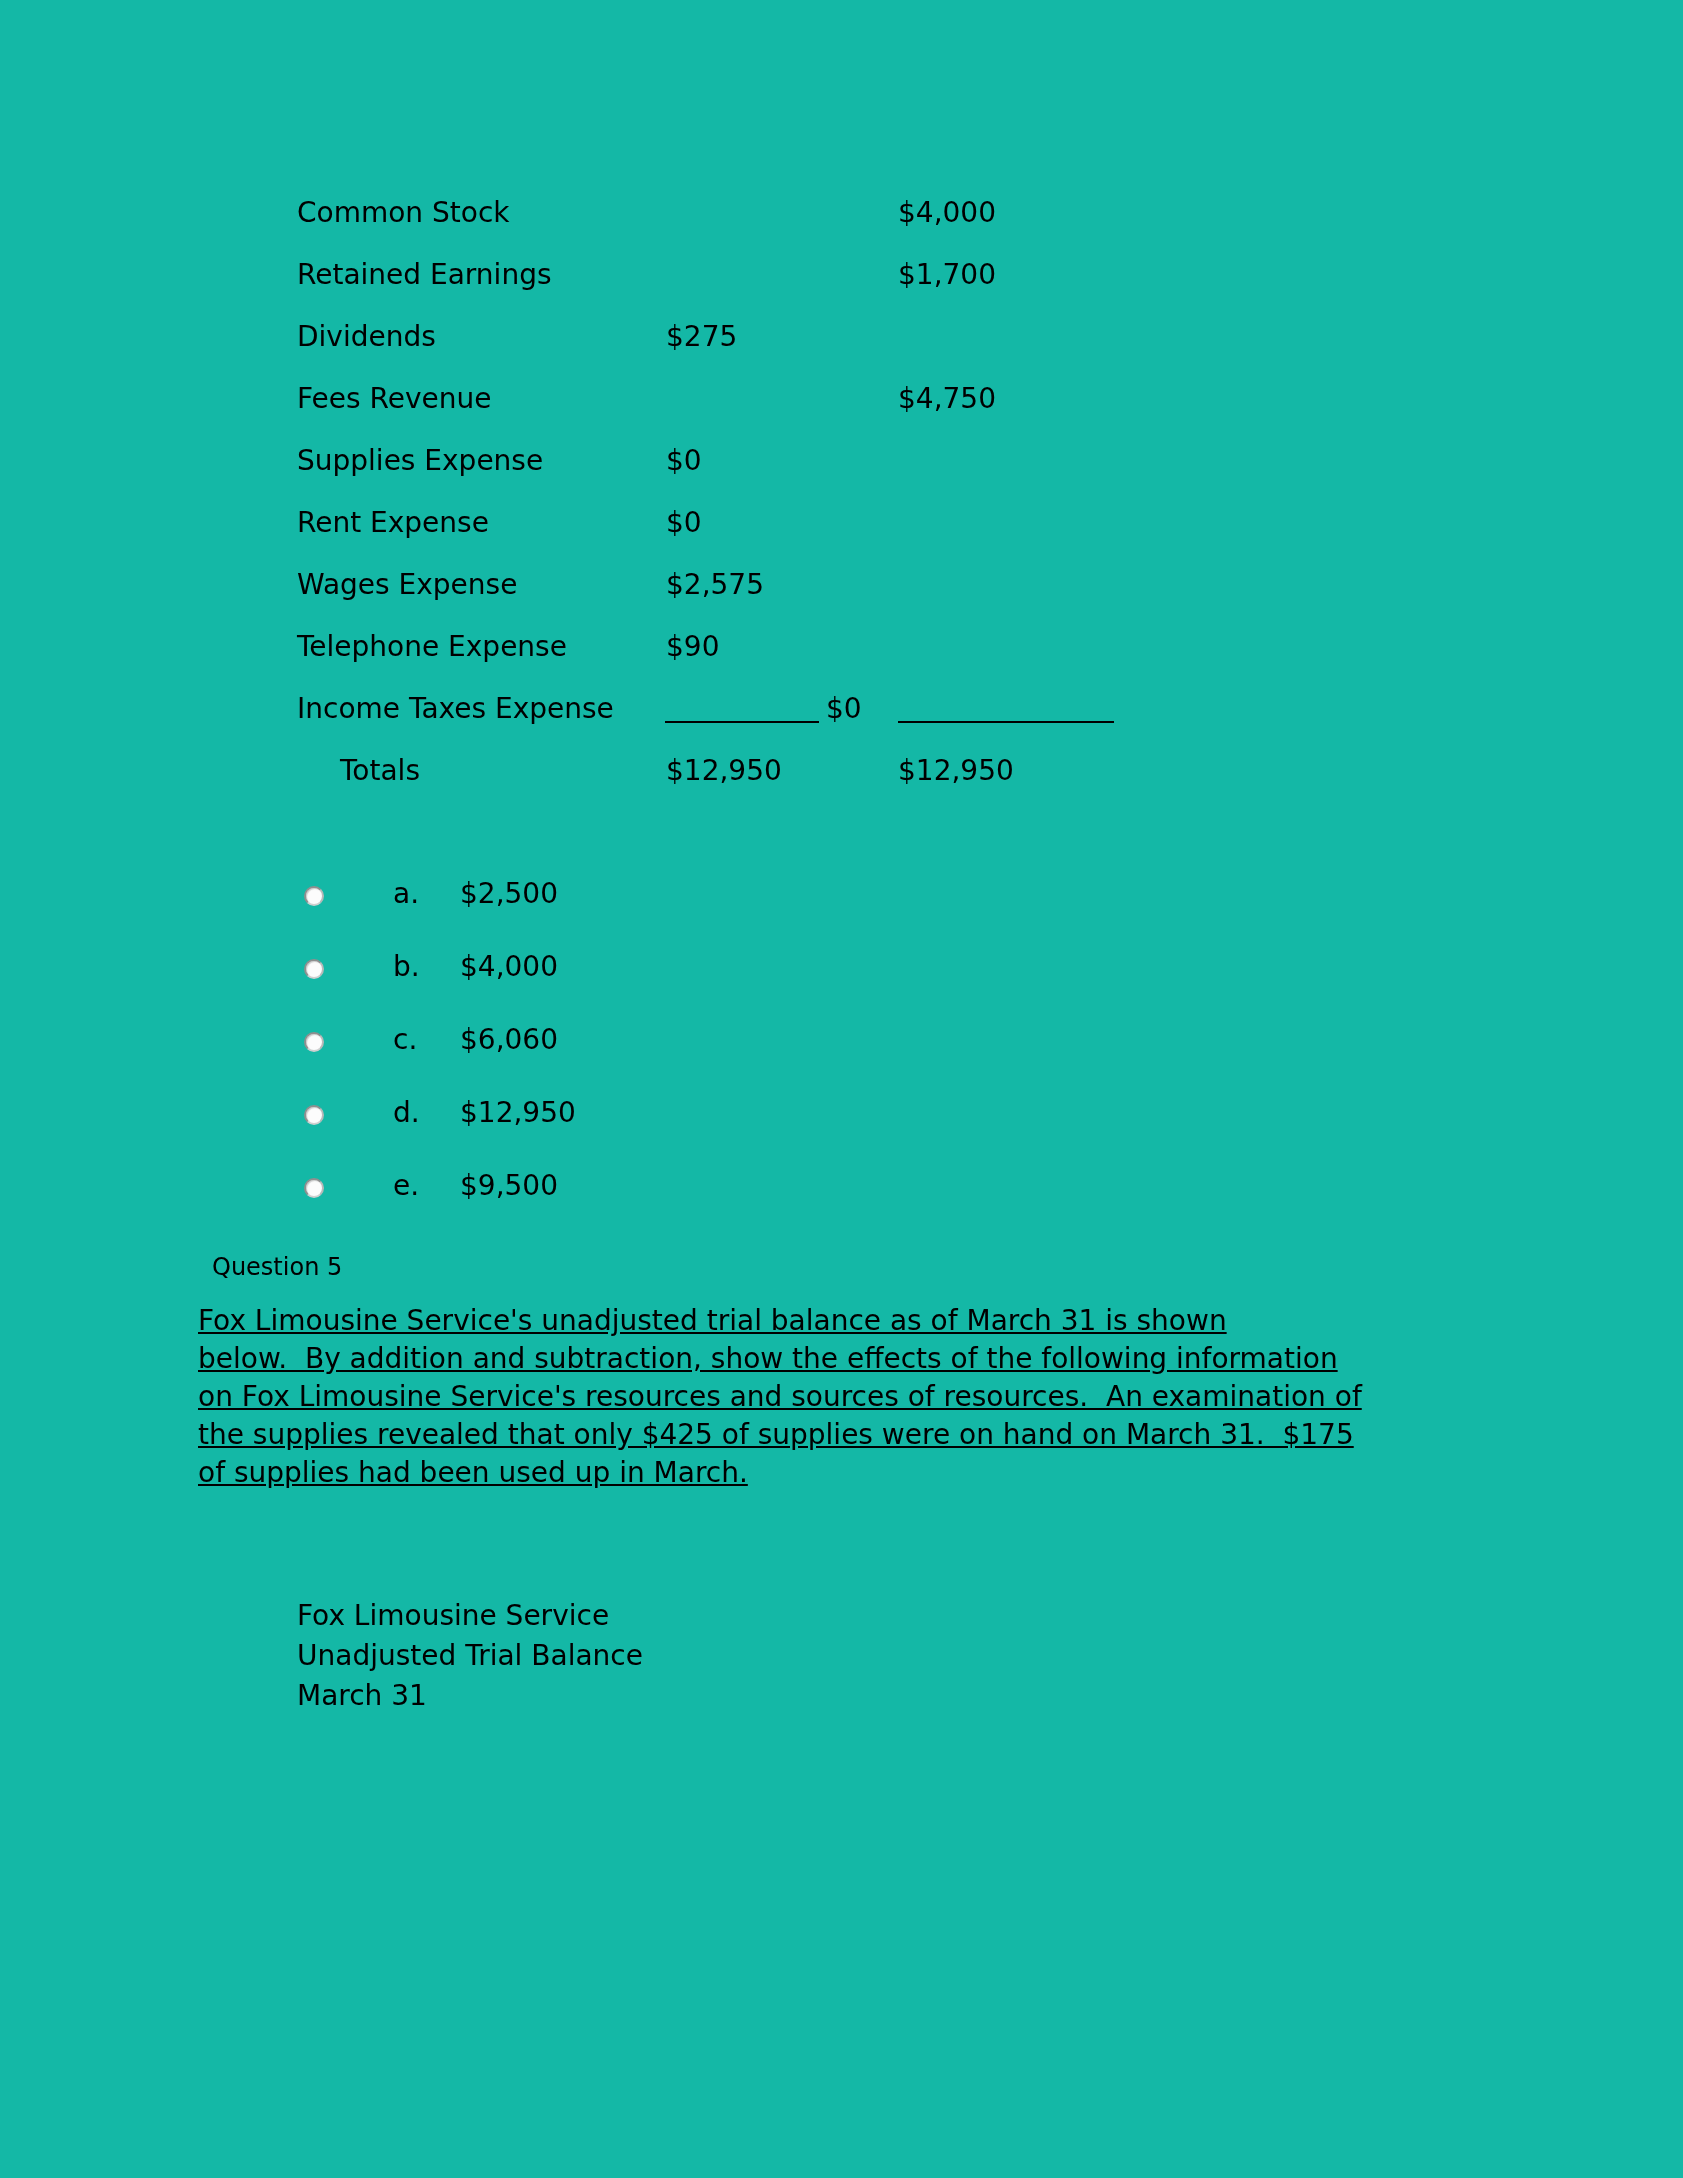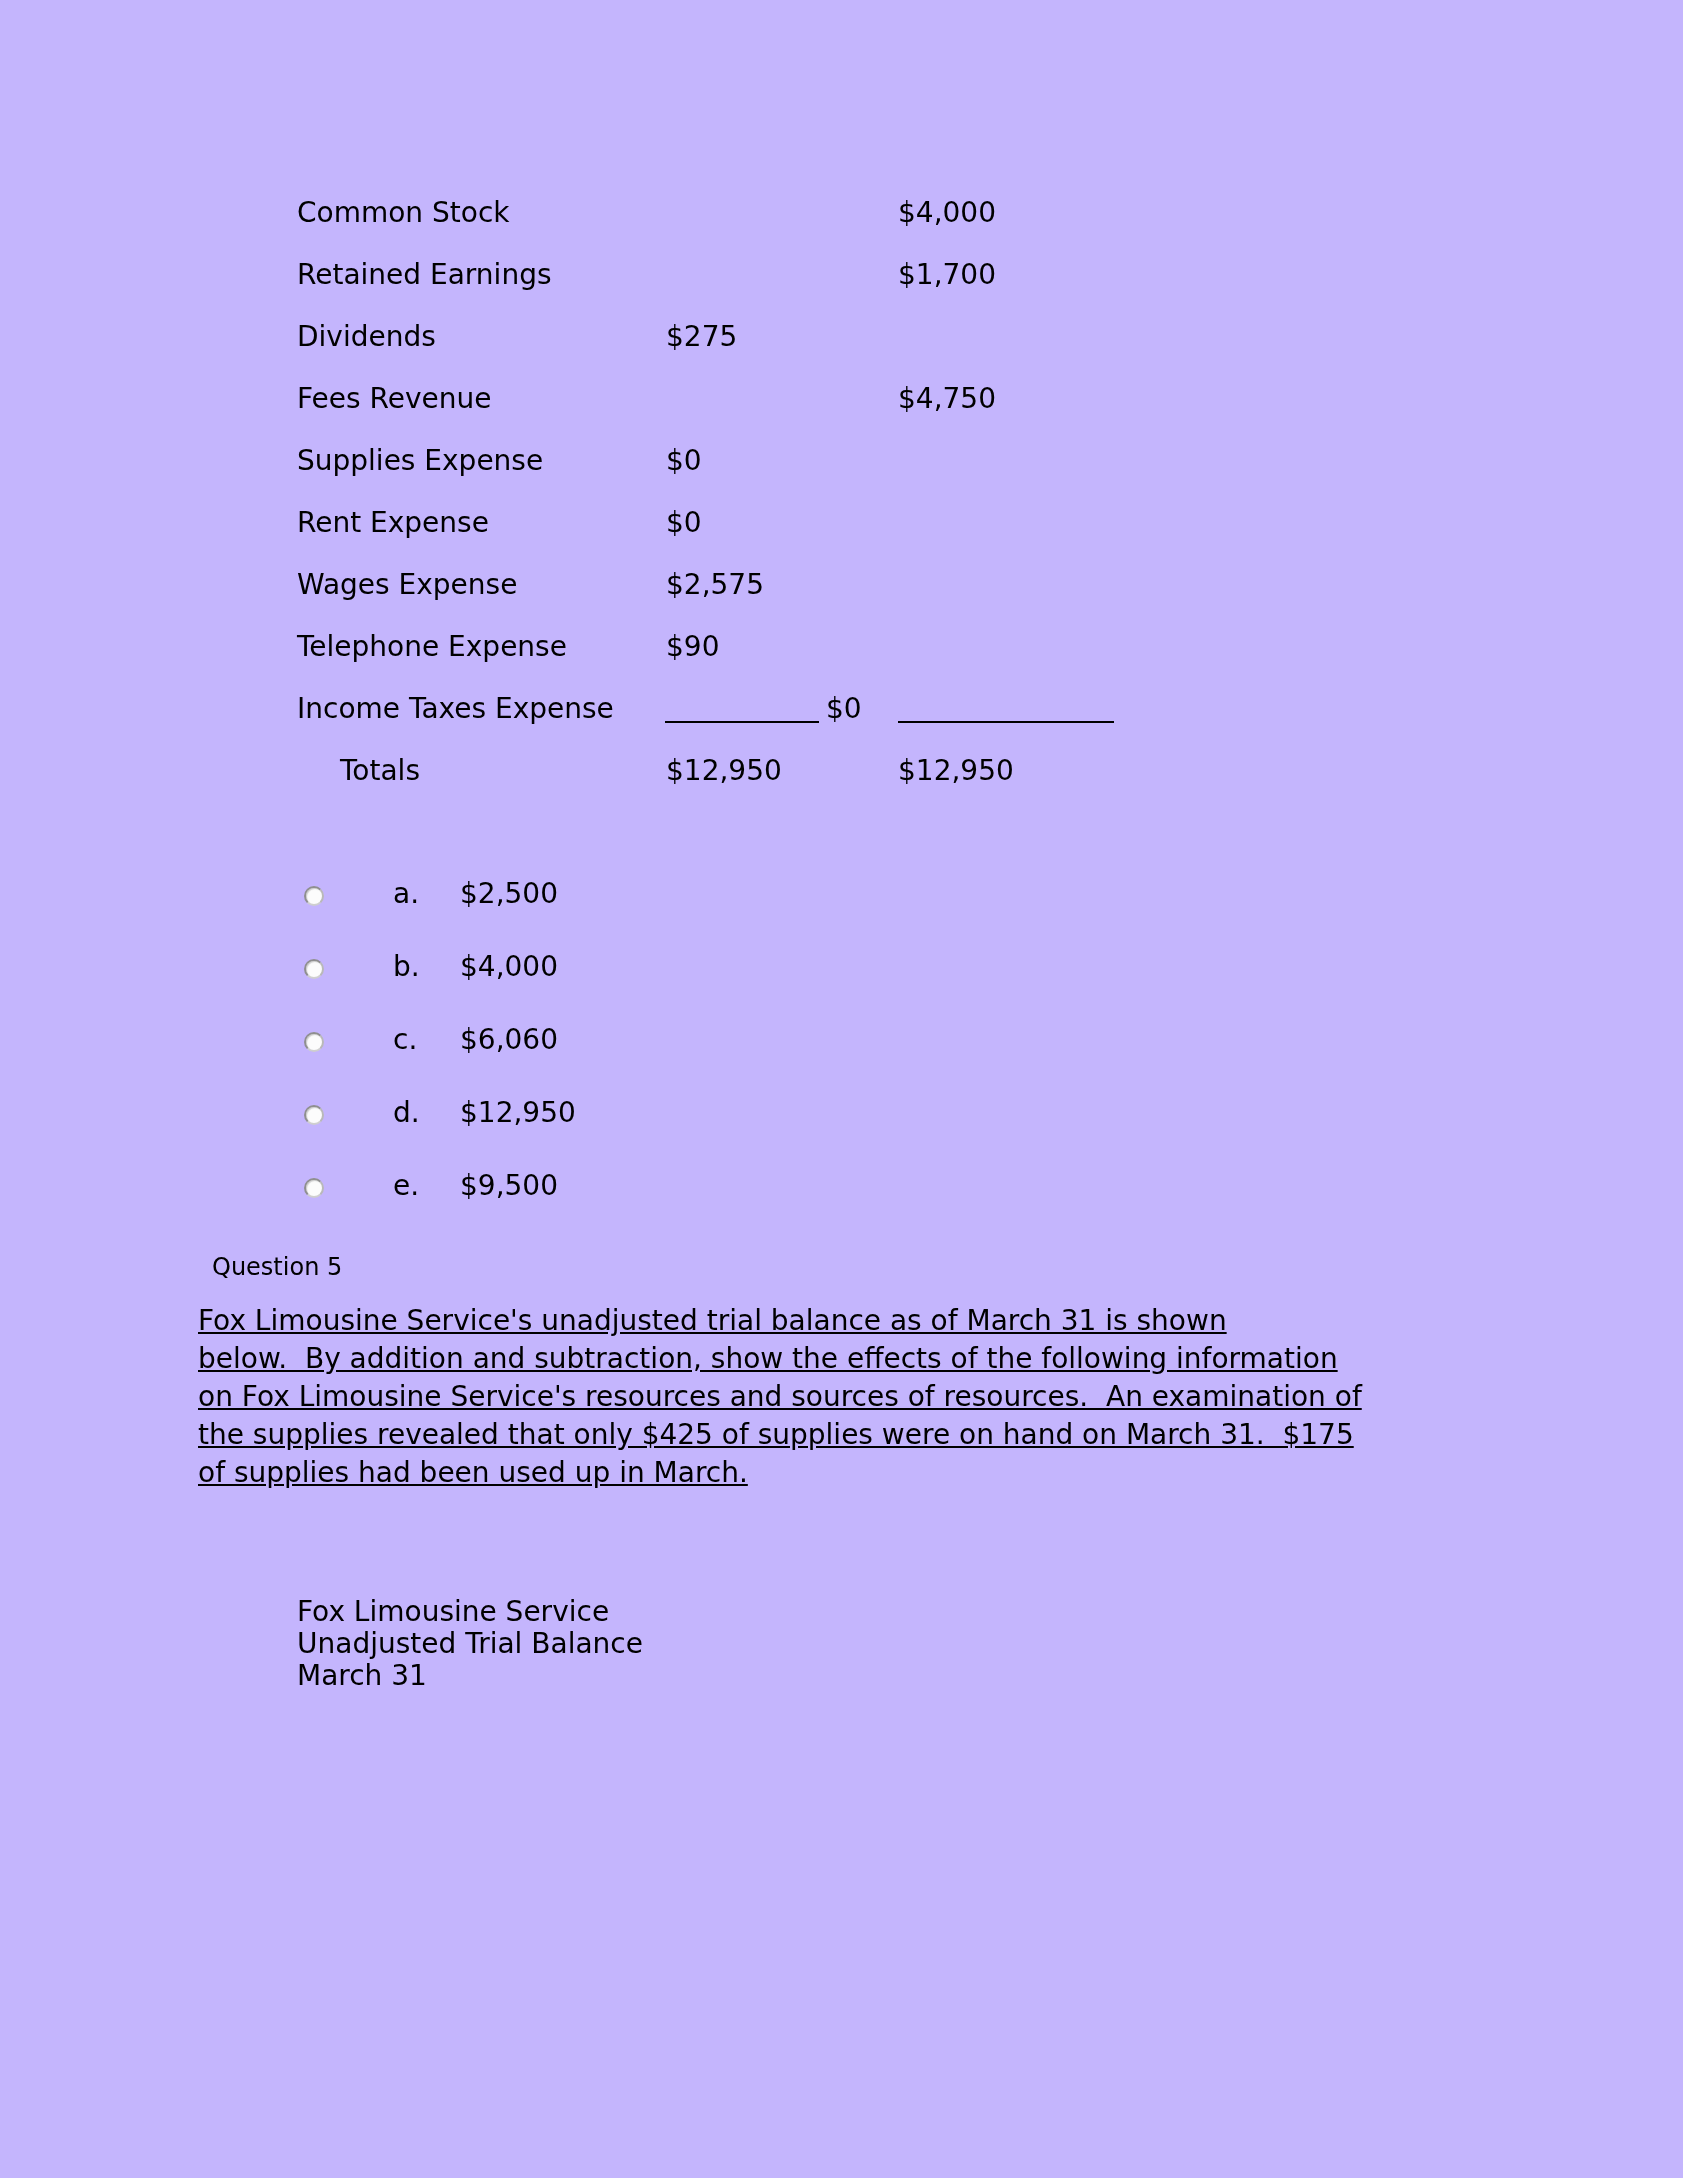--- a/index.html
+++ b/index.html
@@ -1,19 +1,19 @@
 <!DOCTYPE html>
 <html><head>
 <meta charset="utf-8">
 <style>
   html,body{margin:0;padding:0;background:#e8e8e8;}
   .page{
     position:relative;
     width:1683px;height:2178px;
-    background:#c4b5fd;
+    background:#14b8a6;
     font-family:"DejaVu Sans","Liberation Sans",sans-serif;
     font-size:28px;color:#000;
     overflow:hidden;
     margin:0 auto;
   }
   .row{position:relative;height:62px;}
   .row span{position:absolute;top:0;line-height:34px;white-space:nowrap;}
   .c-label{left:0;}
   .c-debit{left:369px;}
   .c-credit{left:601px;}
@@ -38,21 +38,21 @@
   .opt-letter{left:89px;}
   .opt-value{left:156px;}
   
   #q5-heading{position:absolute;left:198px;top:1236px;line-height:34px;}
   #q5-paragraph{
     position:absolute;left:198px;top:1302px;width:1297px;
     line-height:38px;white-space:pre-wrap;text-decoration:underline;
   }
   #tb2-header-block{
     position:absolute;left:297px;top:1596px;
-    line-height:32px;white-space:pre-wrap;
+    line-height:40px;white-space:pre-wrap;
   }
   #tb2{position:absolute;left:297px;top:1738px;width:1089px;}
   #tb2 .row{height:64px;}
 </style>
 </head>
 <body>
 
 <div class="page">
 
   <section id="tb1">

